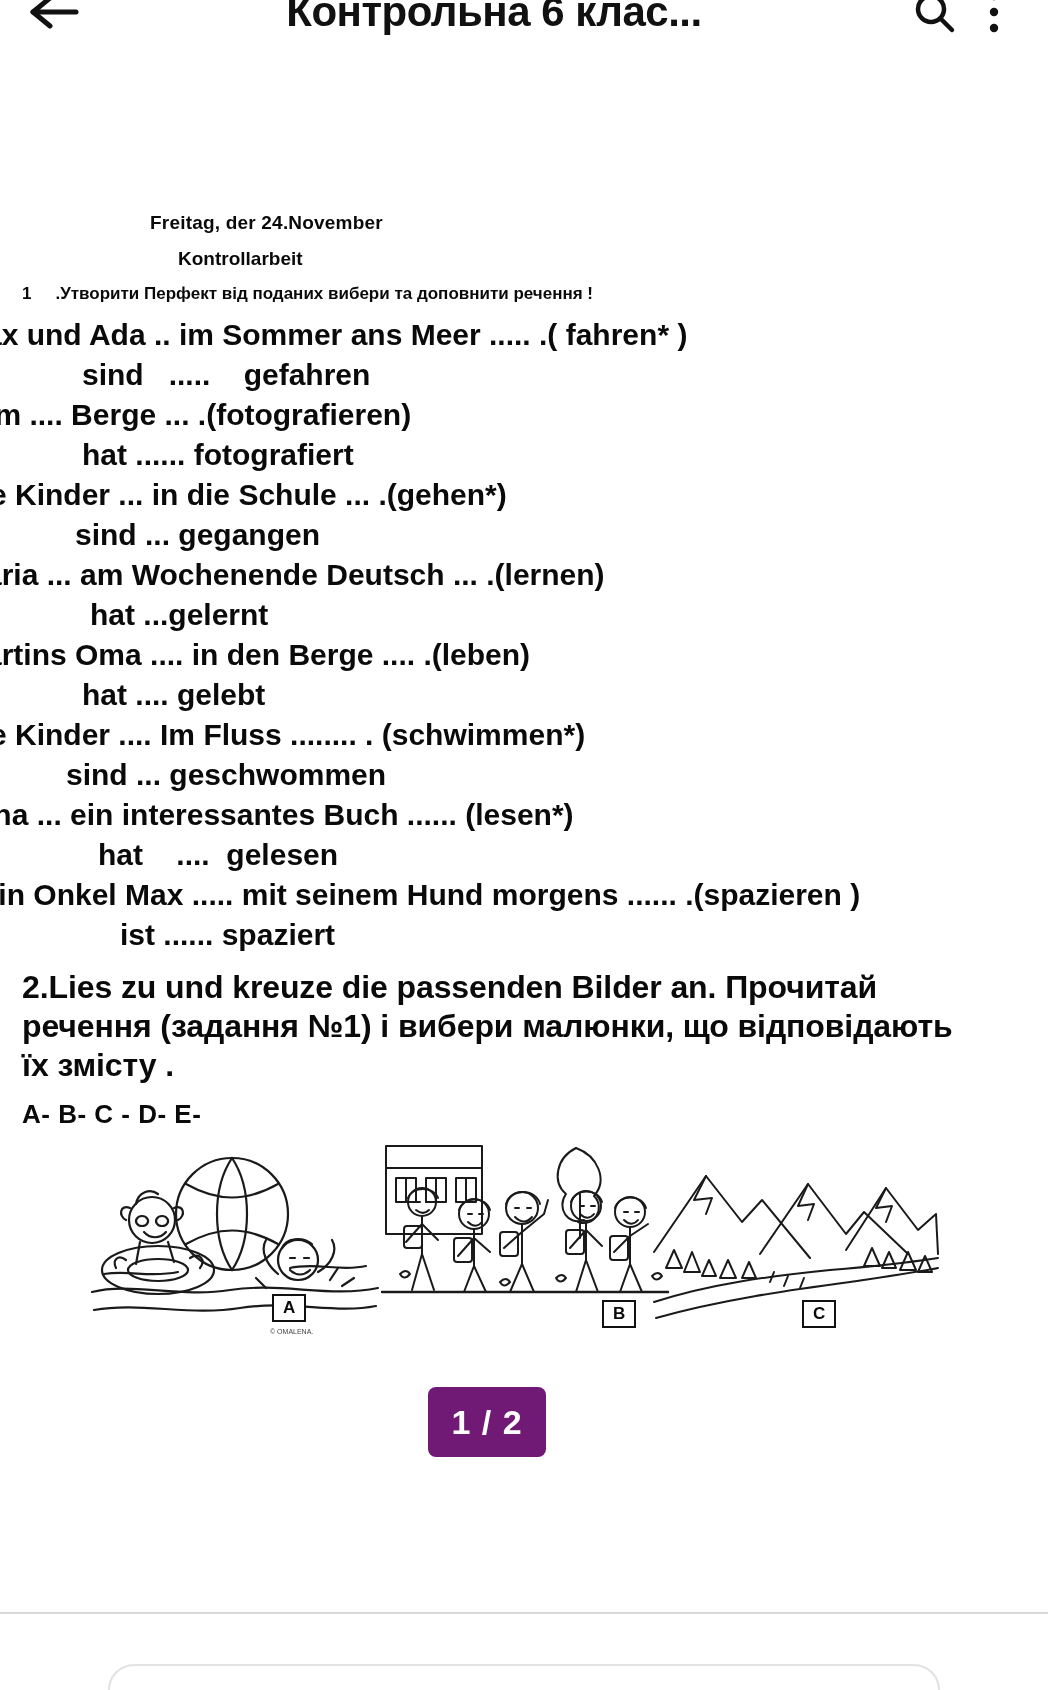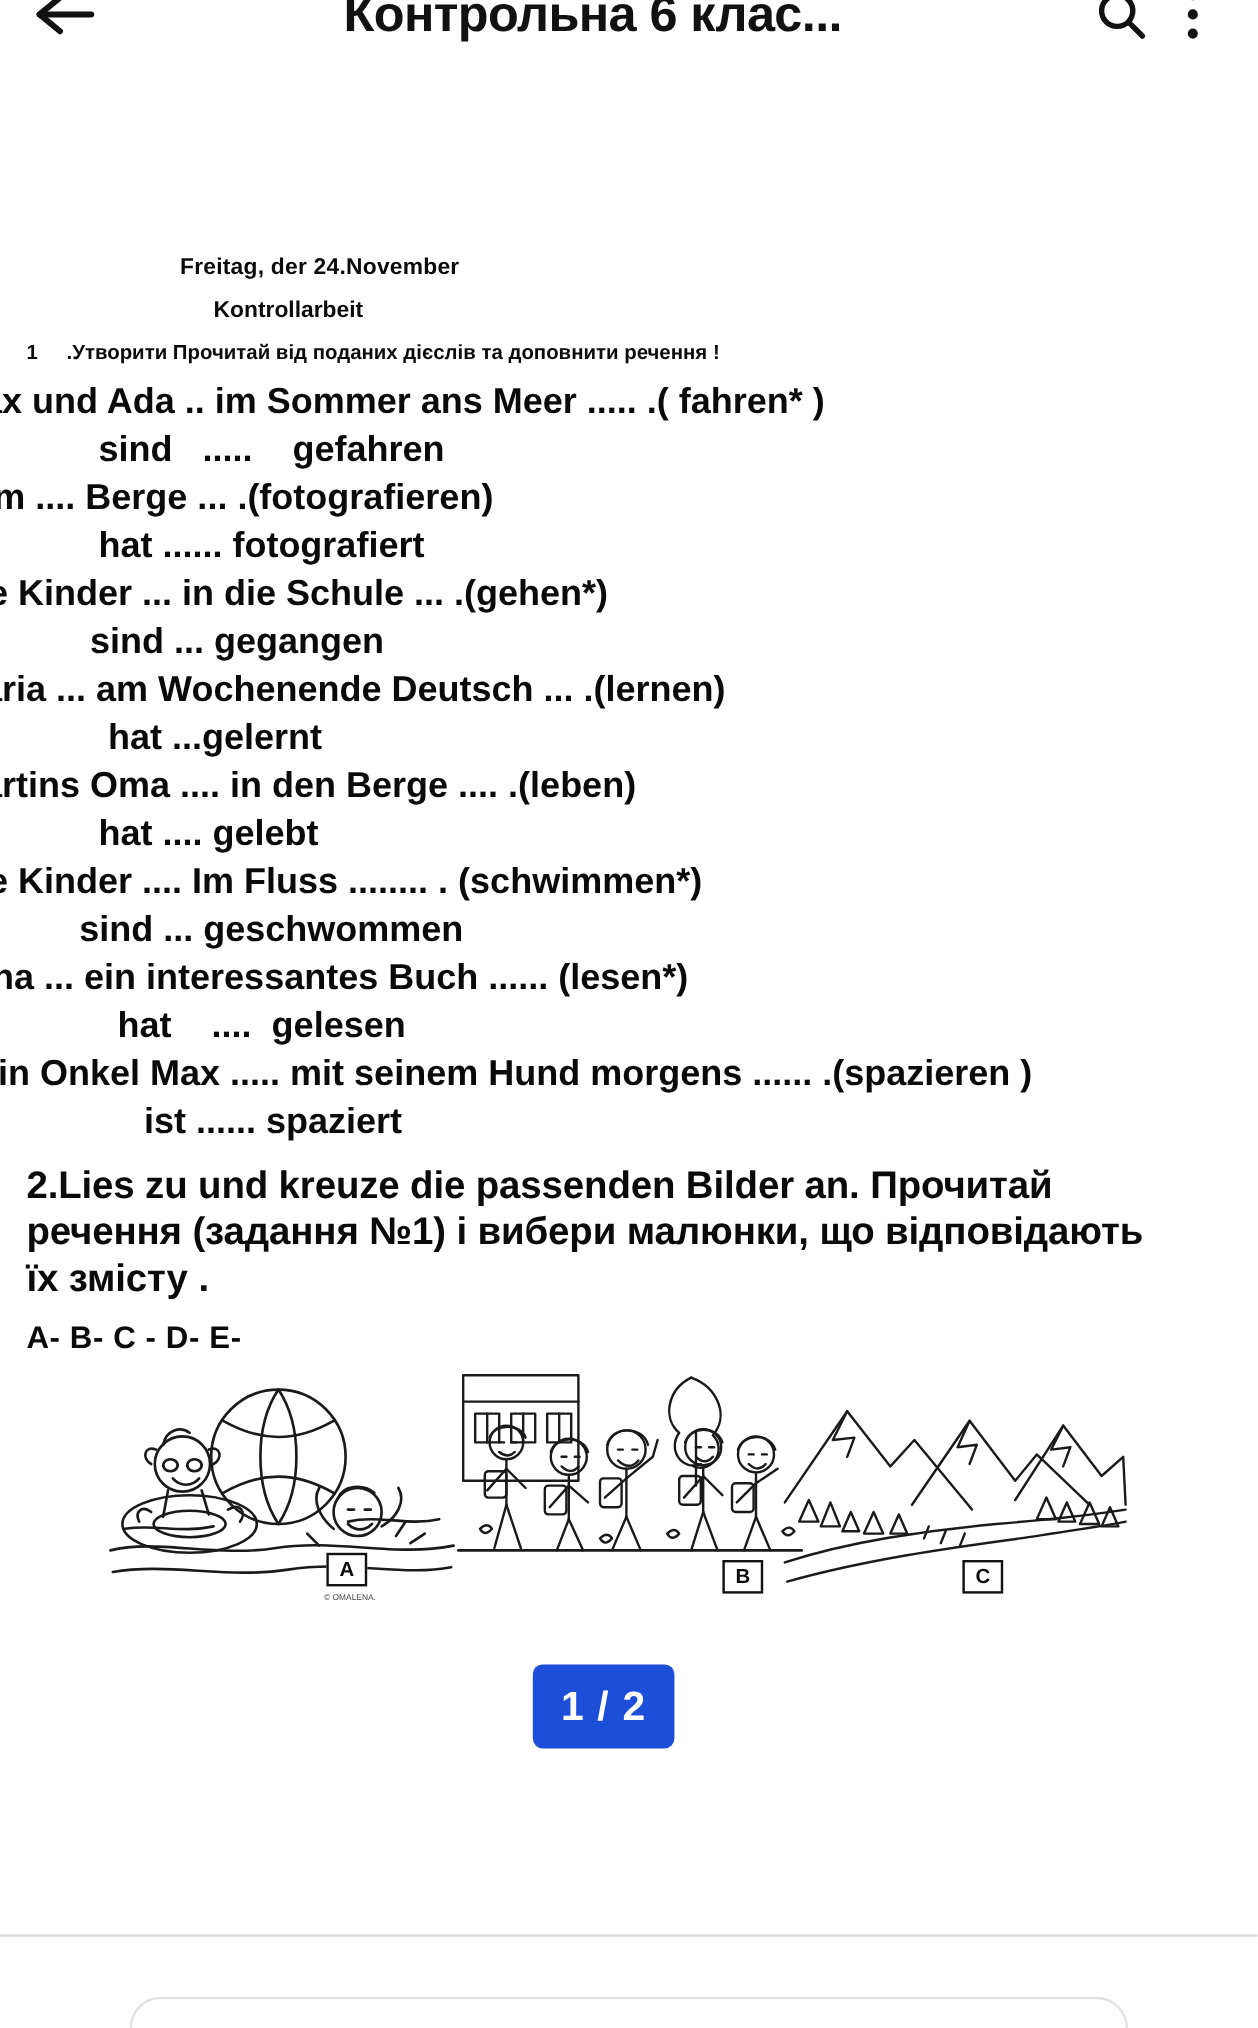--- a/index.html
+++ b/index.html
@@ -128,25 +128,25 @@
     background: #fff;
     font-size: 17px;
     font-weight: 700;
     padding: 3px 9px 4px 9px;
     line-height: 1;
   }
 
   
   .page-pill {
     position: absolute;
-    left: 444px;
+    left: 428px;
     top: 1295px;
     width: 118px;
     height: 70px;
-    background: #1d4ed8;
+    background: #701a75;
     border-radius: 8px;
     display: flex;
     align-items: center;
     justify-content: center;
     color: #ffffff;
     font-size: 34px;
     font-weight: 700;
     letter-spacing: 1px;
   }
 
@@ -205,21 +205,21 @@
 </div>
 
 <div class="sheet">
   <div class="doc">
 
     <div class="line-head1">Freitag, der 24.November</div>
     <div class="line-head2">Kontrollarbeit</div>
 
     <div class="task1row">
       <span>1</span>
-      <span>.Утворити Прочитай від поданих дієслів та доповнити речення !</span>
+      <span>.Утворити Перфект від поданих вибери та доповнити речення !</span>
     </div>
 
     <div class="q">Max und Ada .. im Sommer ans Meer ..... .( fahren* )</div>
     <div class="a i1">sind   .....    gefahren</div>
 
     <div class="q">Tom .... Berge ...  .(fotografieren)</div>
     <div class="a i2">hat ...... fotografiert</div>
 
     <div class="q">Die Kinder ... in die Schule ... .(gehen*)</div>
     <div class="a i3">sind ... gegangen</div>

